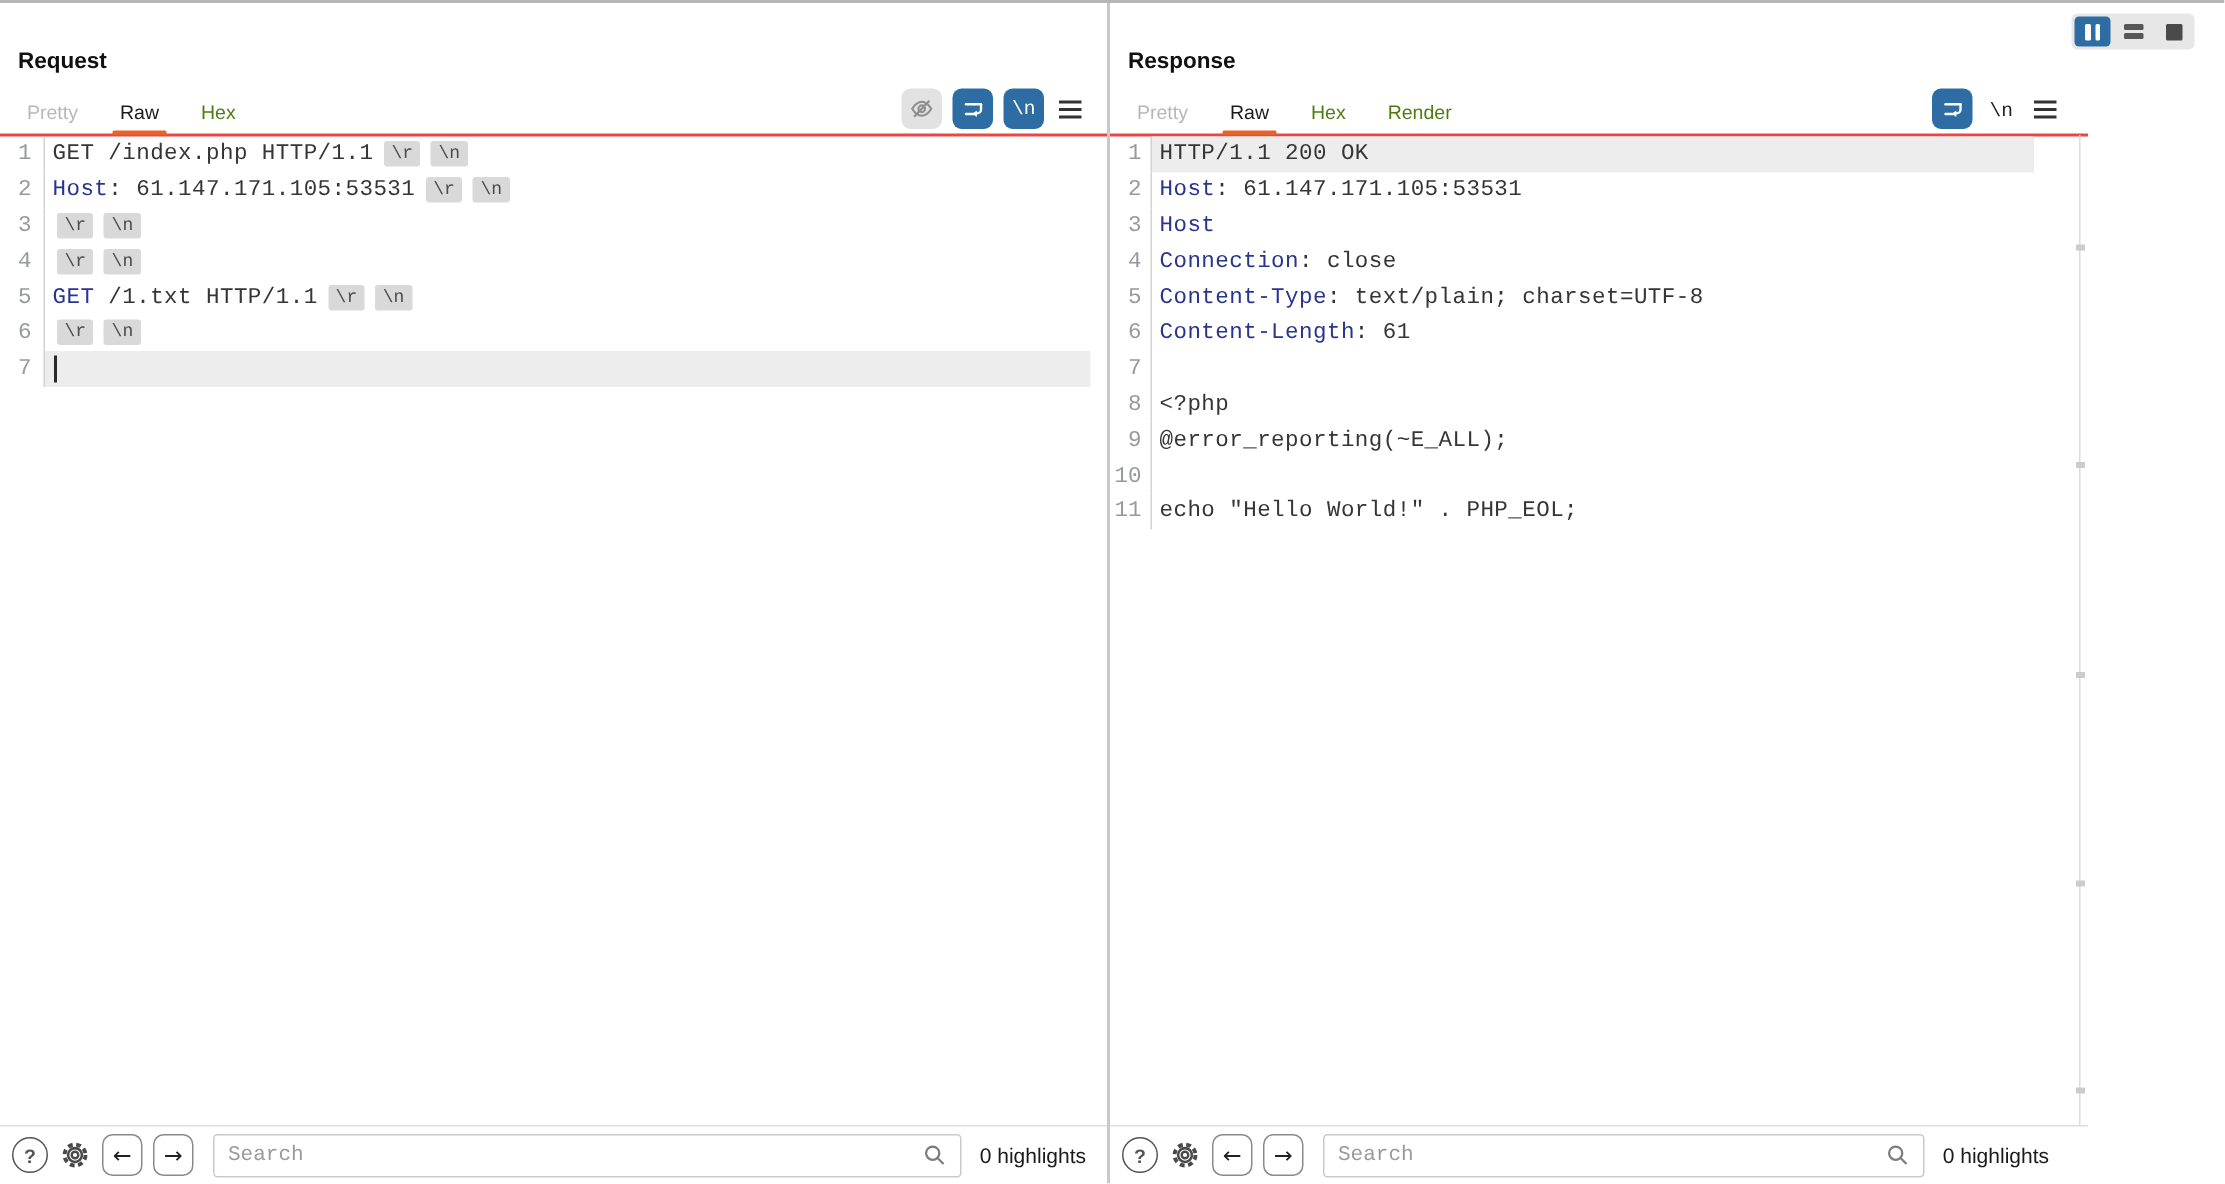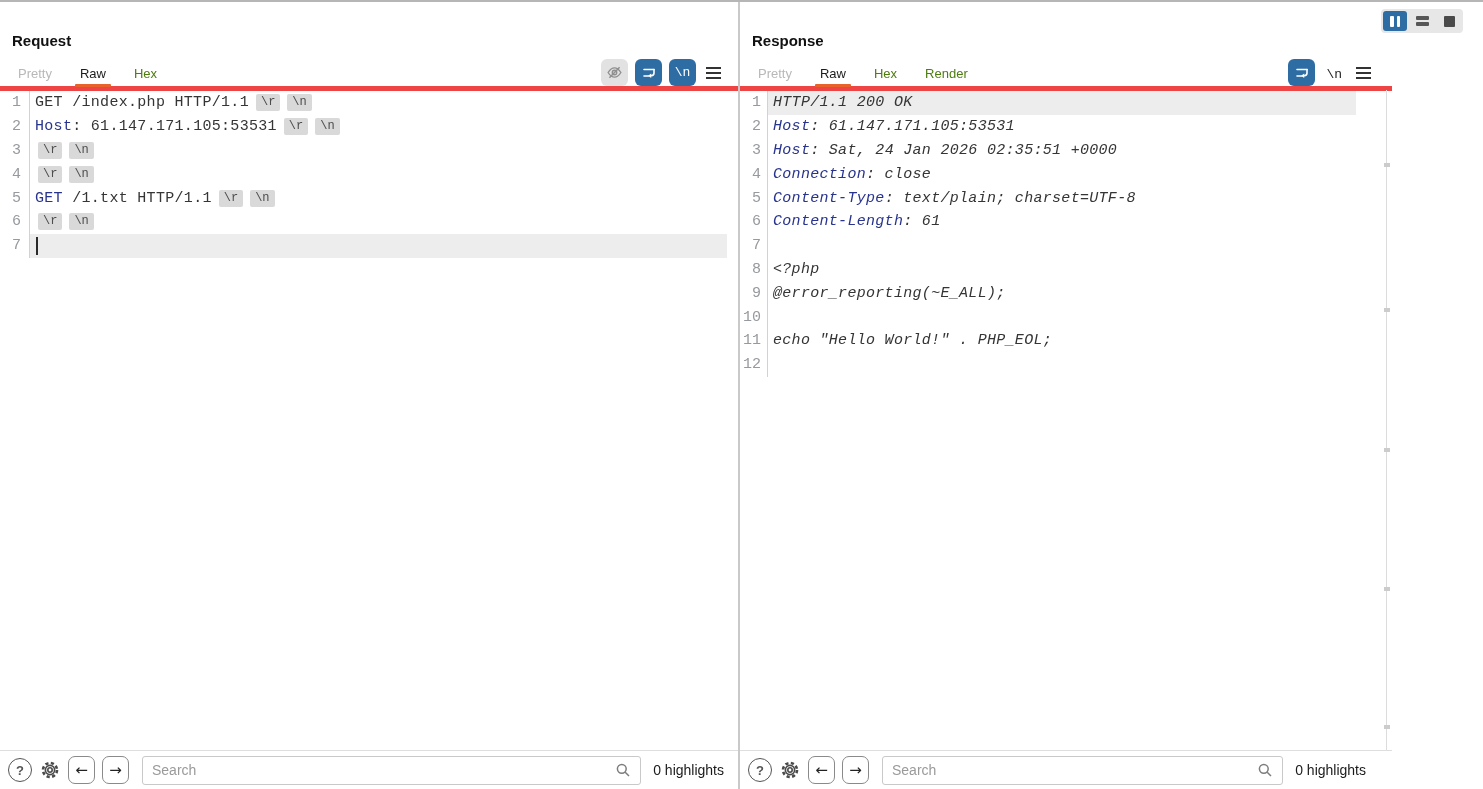--- a/index.html
+++ b/index.html
@@ -13,21 +13,21 @@
   }
   .top-border { position:absolute; top:0; left:0; right:0; height:2px; background:#b6b6b6; }
   .panel-divider { position:absolute; left:738px; top:2px; bottom:0; width:2px; background:#c9c9c9; }
 
   .panel { position:absolute; top:2px; bottom:0; background:#fff; }
   .panel.request  { left:0;     width:738px; }
   .panel.response { left:740px; width:652px; }
 
   .panel-title { position:absolute; left:12px; top:30px; font-size:15px; font-weight:bold; color:#111; }
 
-  .tabs-row { position:absolute; left:0; right:0; top:58px; height:31px; border-bottom:5px solid #ef4444; display:flex; align-items:stretch; padding-left:4px; }
+  .tabs-row { position:absolute; left:0; right:0; top:58px; height:31px; border-bottom:2px solid #ef4444; display:flex; align-items:stretch; padding-left:4px; }
   .tab { padding:0 14px; font-size:13px; color:#4d7c0f; display:flex; align-items:center; position:relative; cursor:default; }
   .tab.dim { color:#b8b8b8; }
   .tab.active { color:#1b1b1b;text-align:right; }
   .tab.active::after { content:""; position:absolute; left:9px; right:9px; bottom:-1px; height:3px; background:#e8632c; border-radius:1px; }
 
   .toolbar { position:absolute; top:57px; display:flex; align-items:center; gap:7px; }
   .panel.request  .toolbar { right:14px; }
   .panel.response .toolbar { right:18px; }
   .icon-btn { width:27px; height:27px; border-radius:6px; display:flex; align-items:center; justify-content:center; }
   .icon-btn.blue { background:#2e6da4; }
@@ -39,40 +39,40 @@
 
   .editor { position:absolute; left:0; right:0; top:89px; }
   .code-line { display:flex; height:23.8px; align-items:center;
     font-family:"Liberation Mono", monospace; font-size:15px; color:#353535; letter-spacing:0.3px; }
   .gutter { align-self:stretch; display:flex; align-items:center; justify-content:flex-end;
     color:#96999e; border-right:1px solid #d2d2d2; font-size:15px; letter-spacing:0; }
   .panel.request  .gutter { width:30px; padding-right:8px; }
   .panel.response .gutter { width:28px; padding-right:6px; }
   .line-body { flex:1; display:flex; align-items:center; padding-left:5px; height:100%; white-space:pre; }
   .panel.request  .line-body { margin-right:11px; }
-  .panel.response .line-body { margin-right:36px;font-style:italic; }
+  .panel.response .line-body { margin-right:36px; }
   .code-line.selected .line-body { background:#ededed; }
   .seg.hname { color:#28348e; }
   .chip { background:#d9d9d9; color:#4c4c4c; font-size:12px; line-height:17px; height:17px;
     padding:0 5px; border-radius:2px; margin-left:7px; font-family:"Liberation Mono", monospace; letter-spacing:0; }
   .line-body > .chip:first-child { margin-left:3px; }
   .caret { width:2px; height:18px; background:#2a2a2a; margin-left:1px; }
 
   .bottom-bar { position:absolute; left:0; right:0; bottom:0; height:39px; border-top:1px solid #dedede;
     display:flex; align-items:center; background:#fff; padding-left:8px; }
   .help-btn { width:24px; height:24px; border:1.6px solid #555; border-radius:50%; display:flex;
     align-items:center; justify-content:center; font-size:13px; font-weight:bold; color:#555; margin-right:7px; flex:none; }
   .gear-btn { margin-right:7px; display:flex; align-items:center; flex:none; }
   .nav-btn { width:27px; height:28px; border:1.6px solid #8a8a8a; border-radius:7px; display:flex;
     align-items:center; justify-content:center; margin-right:7px; flex:none;
     font-family:"DejaVu Sans", sans-serif; font-size:15px; color:#222; background:#fff; }
   .search-box { flex:1; height:29px; border:1px solid #c9c9c9; border-radius:3px; display:flex;
     align-items:center; padding:0 9px; margin:0 12px 0 6px; background:#fff; }
   .search-box input { border:none; outline:none; flex:1; font-size:14px; color:#0c4a6e;
-    font-family:Liberation Sans, sans-serif; background:transparent; }
+    font-family:Liberation Mono, monospace; background:transparent; }
   .search-box input::placeholder { color:#9a9a9a; }
   .highlights { font-size:14px; color:#1a1a1a; white-space:nowrap; flex:none; }
   .panel.request  .highlights { margin-right:14px; }
   .panel.response .highlights { margin-right:26px; }
 
   .layout-ctrl { position:absolute; top:9px; right:20px; background:#e7e7e7; border-radius:4px;
     padding:2px; display:flex; gap:3px; z-index:5; }
   .layout-btn { width:24px; height:20px; border-radius:3px; display:flex; align-items:center;
     justify-content:center; gap:3px; }
   .layout-btn.active { background:#2e6da4; }
@@ -235,21 +235,21 @@
       <div class="code-line selected">
         <div class="gutter">1</div>
         <div class="line-body"><span class="seg">HTTP/1.1 200 OK</span></div>
       </div>
       <div class="code-line">
         <div class="gutter">2</div>
         <div class="line-body"><span class="seg hname">Host</span><span class="seg">: 61.147.171.105:53531</span></div>
       </div>
       <div class="code-line">
         <div class="gutter">3</div>
-        <div class="line-body"><span class="seg hname">Host</span><span class="seg">: Sat, 24 Jan 2026 02:35:51 +0000</span></div>
+        <div class="line-body"><span class="seg hname">Host</span></div>
       </div>
       <div class="code-line">
         <div class="gutter">4</div>
         <div class="line-body"><span class="seg hname">Connection</span><span class="seg">: close</span></div>
       </div>
       <div class="code-line">
         <div class="gutter">5</div>
         <div class="line-body"><span class="seg hname">Content-Type</span><span class="seg">: text/plain; charset=UTF-8</span></div>
       </div>
       <div class="code-line">
@@ -268,24 +268,20 @@
         <div class="gutter">9</div>
         <div class="line-body"><span class="seg">@error_reporting(~E_ALL);</span></div>
       </div>
       <div class="code-line">
         <div class="gutter">10</div>
         <div class="line-body"></div>
       </div>
       <div class="code-line">
         <div class="gutter">11</div>
         <div class="line-body"><span class="seg">echo "Hello World!" . PHP_EOL;</span></div>
-      </div>
-      <div class="code-line">
-        <div class="gutter">12</div>
-        <div class="line-body"></div>
       </div>
     </div>
 
   <div class="scroll-track"></div>
   <div class="scroll-marker" style="top:161px"></div>
   <div class="scroll-marker" style="top:306px"></div>
   <div class="scroll-marker" style="top:446px"></div>
   <div class="scroll-marker" style="top:585px"></div>
   <div class="scroll-marker" style="top:723px"></div>
 

